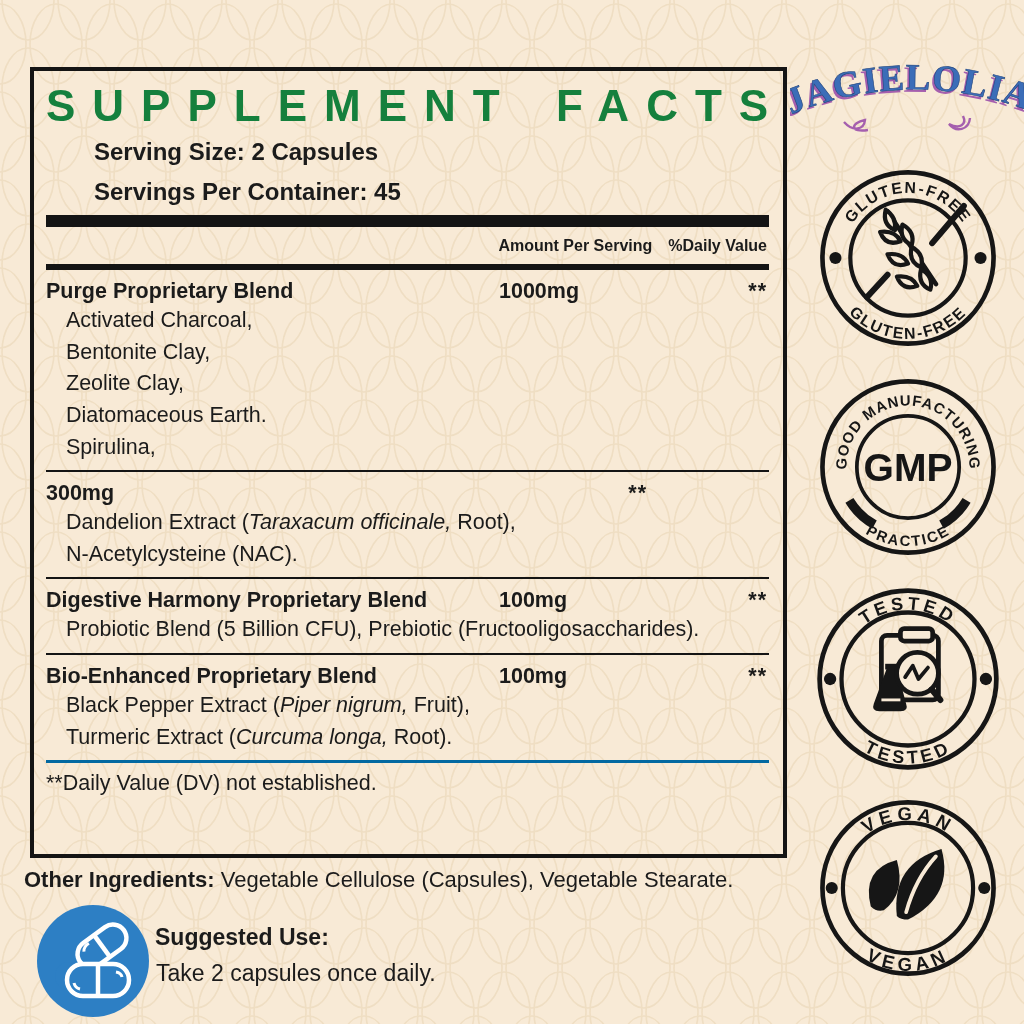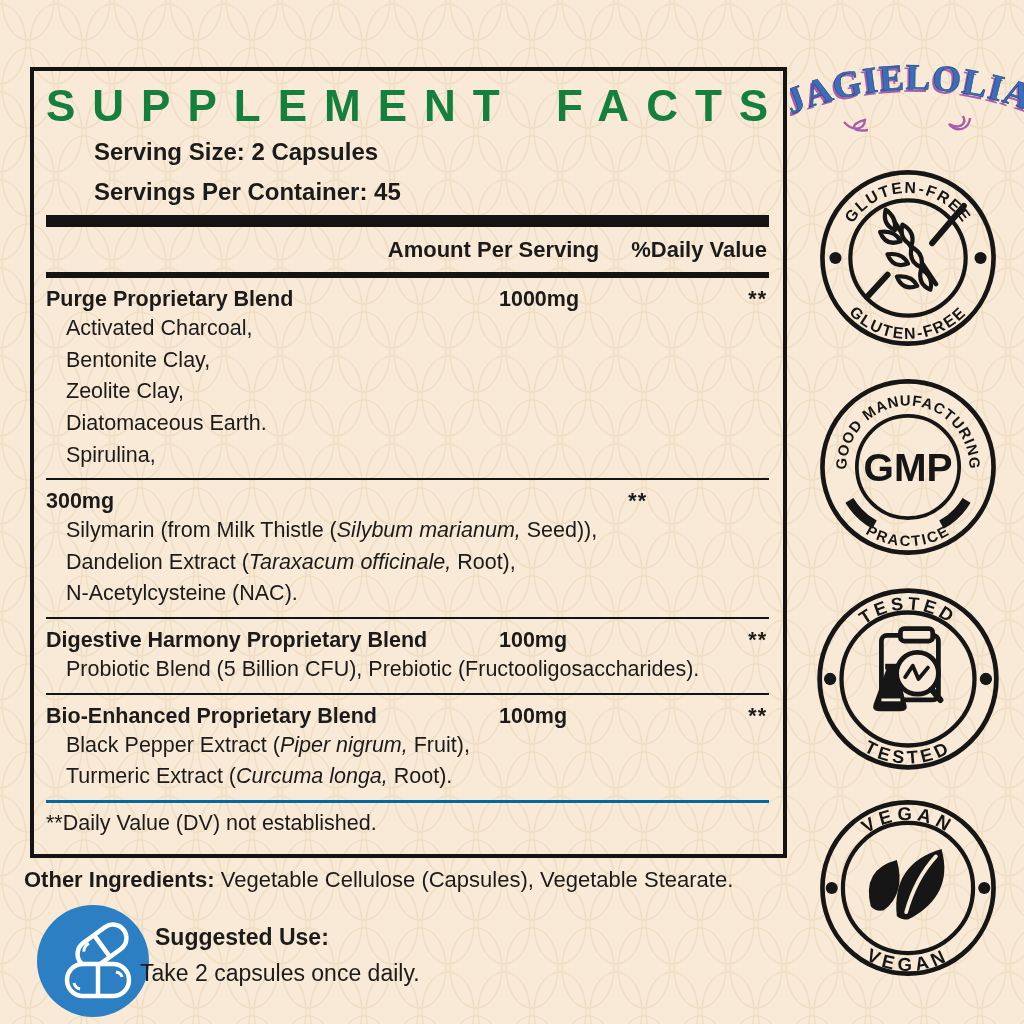--- a/index.html
+++ b/index.html
@@ -14,22 +14,22 @@
     position:absolute;left:30px;top:67px;width:757px;height:791px;z-index:1;
     border:4px solid #141414;box-sizing:border-box;padding:0 14px 0 12px;overflow:hidden;
   }
   .panel-title{
     margin-top:12px;font-size:44px;font-weight:700;letter-spacing:17px;word-spacing:10px;
     white-space:nowrap;line-height:1.05;color:#15803d;
   }
   .serving{font-size:24px;font-weight:600;line-height:32.5px;margin-top:7px;margin-left:48px;}
   .bar-thick{height:12px;background:#141414;margin-top:7px;}
   .cols-head{
-    display:flex;justify-content:flex-end;gap:32px;
-    font-size:22px;font-weight:700;padding:10px 2px 9px 0;
+    display:flex;justify-content:flex-end;gap:16px;
+    font-size:16px;font-weight:700;padding:10px 2px 9px 0;
     border-bottom:6px solid #141414;
   }
   .section{padding-bottom:7px;}
   .section + .section{border-top:2.5px solid #141414;}
   .blend-head{
     display:grid;grid-template-columns:1fr 150px 120px;align-items:baseline;
     font-size:21.5px;font-weight:700;padding:9px 0 1px 0;
   }
   .blend-amount{text-align:left;}
   .blend-dv{text-align:right;padding-right:2px;letter-spacing:1px;}
@@ -39,21 +39,21 @@
     border-top:3px solid #0369a1;font-size:21.5px;padding:8px 0 10px 0;
   }
   
   .other-ing{
     position:absolute;left:24px;top:866px;width:772px;z-index:1;
     font-size:22px;line-height:28px;
   }
   .other-ing b{font-weight:700;}
   .suggested-icon{position:absolute;left:36px;top:904px;z-index:1;}
   .suggested-title{position:absolute;left:155px;top:924px;font-size:23px;font-weight:700;z-index:1;text-align:center;}
-  .suggested-text{position:absolute;left:140px;top:960px;font-size:23px;z-index:1;}
+  .suggested-text{position:absolute;left:156px;top:960px;font-size:23px;z-index:1;}
   
   .logo{position:absolute;left:790px;top:56px;z-index:1;}
   .badge{position:absolute;z-index:1;}
   .badge text{font-family:"Liberation Sans",sans-serif;font-weight:700;fill:#161616;}
   .b-gf{left:815px;top:165px;}
   .b-gmp{left:815px;top:374px;}
   .b-tested{left:813px;top:584px;}
   .b-vegan{left:815px;top:795px;}
 </style>
 </head>
@@ -95,21 +95,20 @@
           <div class="ing-line"><span>Bentonite Clay,</span></div>
           <div class="ing-line"><span>Zeolite Clay,</span></div>
           <div class="ing-line"><span>Diatomaceous Earth.</span></div>
           <div class="ing-line"><span>Spirulina,</span></div>
         </div>
         <div class="section">
           <div class="blend-head">
             <div class="blend-amount">300mg</div>
             <div class="blend-dv">**</div>
           </div>
-          <div class="ing-line"><span>Silymarin (from Milk Thistle (</span><span class="it">Silybum marianum,</span><span> Seed)),</span></div>
           <div class="ing-line"><span>Dandelion Extract (</span><span class="it">Taraxacum officinale,</span><span> Root),</span></div>
           <div class="ing-line"><span>N-Acetylcysteine (NAC).</span></div>
         </div>
         <div class="section">
           <div class="blend-head">
             <div class="blend-name">Digestive Harmony Proprietary Blend</div>
             <div class="blend-amount">100mg</div>
             <div class="blend-dv">**</div>
           </div>
           <div class="ing-line"><span>Probiotic Blend (5 Billion CFU), Prebiotic (Fructooligosaccharides).</span></div>

